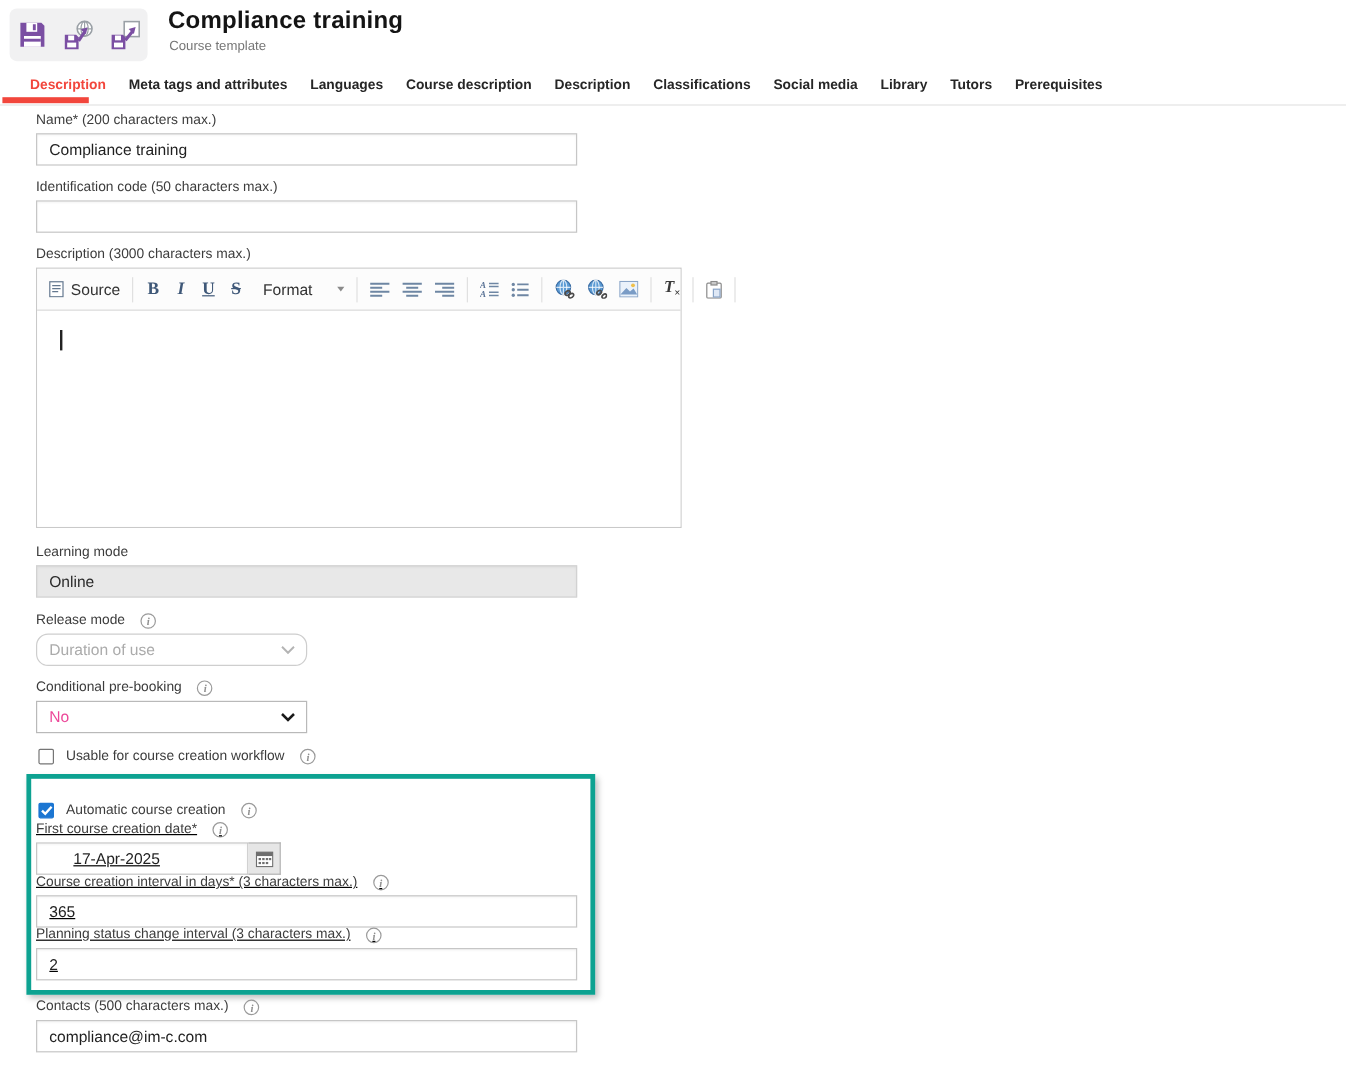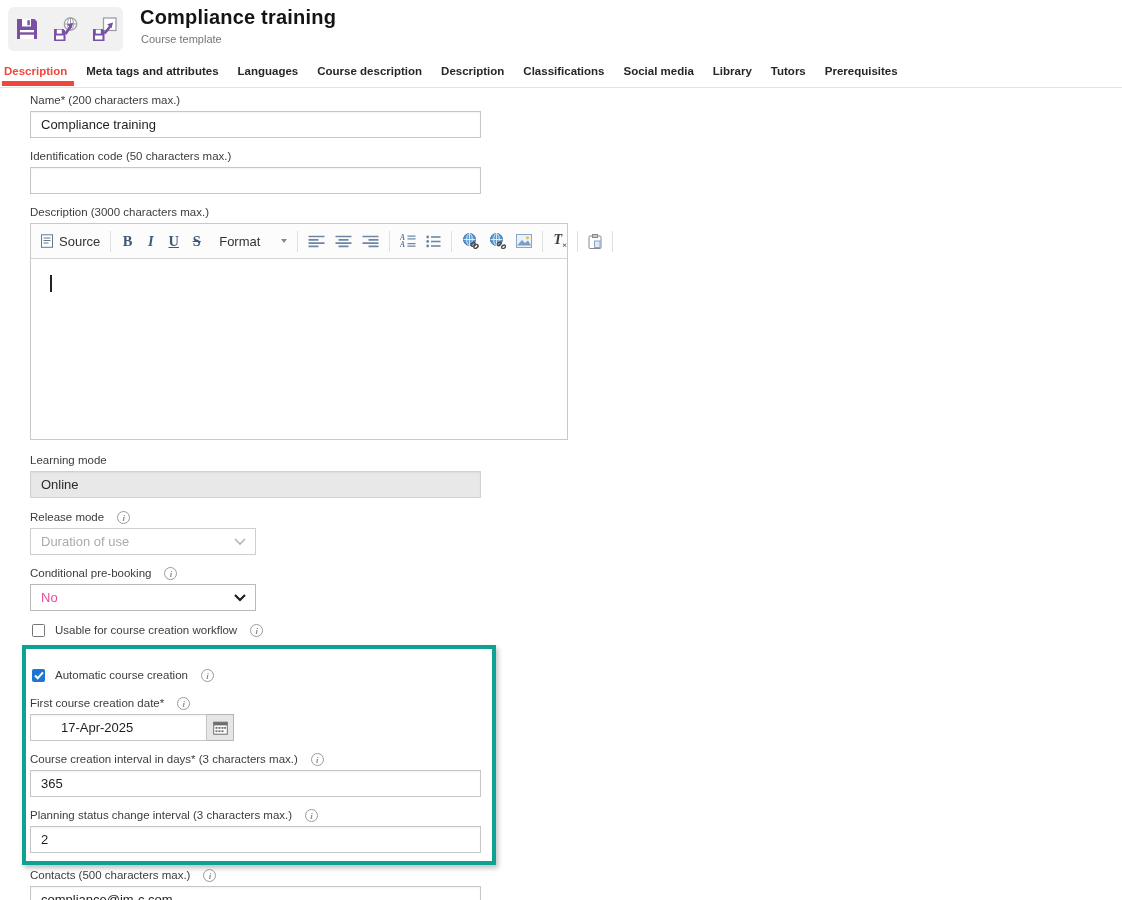--- a/index.html
+++ b/index.html
@@ -13,21 +13,21 @@
     background:#f1f1f2; border-radius:6px; display:flex; align-items:center;
     justify-content:center; gap:9px; }
   .action-btn { width:30px; height:30px; display:flex; align-items:center;
     justify-content:center; cursor:pointer; background:transparent; border:none; }
   .page-title { position:absolute; left:140px; top:6px; font-size:20px;
     font-weight:bold; color:#141414; letter-spacing:.2px; }
   .page-subtitle { position:absolute; left:141px; top:33px; font-size:11px; color:#767676; }
 
   
   .tabbar { position:relative; height:33px; border-bottom:1px solid #e3e3e3;
-    display:flex; align-items:center; padding-left:4px; gap:19px; }
+    display:flex; align-items:center; padding-left:25px; gap:19px; }
   .tab { font-size:11.5px; font-weight:bold; color:#262626; cursor:pointer; white-space:nowrap; }
   .tab.active { color:#f2463c; }
   .active-bar { position:absolute; left:2px; bottom:1px; width:72px; height:5px; background:#f2463c; }
 
   
   .form { padding:6px 0 0 30px; }
   .field { margin-top:12px; }
   .field.first { margin-top:0; }
   .label-row { display:flex; align-items:flex-start; height:14px; margin-bottom:3px; }
   .label { font-size:11.5px; color:#3c3c3c; }
@@ -37,36 +37,36 @@
     margin-left:13px; flex:0 0 auto; cursor:default; }
   .text-input { display:block; width:451px; height:27px; border:1px solid #c6c6c6;
     background:#fff; font-size:13px; color:#1f1f1f; padding:0 10px;
     font-family:inherit; box-shadow:inset 0 1px 2px rgba(0,0,0,.05); }
   .text-input:disabled, .text-input.readonly { background:#e8e8e8; border-color:#d2d2d2; color:#2b2b2b; }
 
   
   .select { width:226px; height:27px; border:1px solid #b9b9b9; background:#fff;
     display:flex; align-items:center; justify-content:space-between;
     padding:0 9px 0 10px; font-size:13px; color:#ec4899; cursor:pointer; }
-  .select.disabled { border-color:#cecece; color:#ababab; cursor:default; }
+  .select.disabled { border-color:#cecece; color:#ababab; cursor:default;border-radius:10px; }
 
   
   .check-row { display:flex; align-items:flex-start; height:16px; margin-top:13px; }
   .checkbox { width:13px; height:13px; border:1.5px solid #757575; border-radius:1.5px;
     background:#fff; margin:0 10px 0 2px; display:inline-flex; align-items:center;
     justify-content:center; cursor:pointer; flex:0 0 auto; }
   .checkbox.checked { background:#1c76d2; border-color:#1c76d2; }
   .check-label { font-size:11.5px; color:#3c3c3c; }
 
   
   .highlight-box { margin-top:5px; margin-left:-8px; width:474px;
     border:4px solid #0da291; padding:2px 0 8px 4px;
     box-shadow:2px 3px 5px rgba(0,0,0,.25); background:#fff; }
   .highlight-box .check-row { margin-top:18px; }
-  .highlight-box .field { margin-top:12px; }
+  .highlight-box .field { margin-top:0;text-decoration:underline; }
 
   
   .date-row { display:flex; align-items:stretch; }
   .date-input { width:177px;padding-left:30px; }
   .cal-btn { width:27px; height:27px; background:#e6e6e6; border:1px solid #b5b5b5;
     border-left:none; display:flex; align-items:center; justify-content:center; cursor:pointer; }
 
   
   .editor { width:538px; border:1px solid #c9c9c9; margin-top:1px; background:#fff; }
   .ed-toolbar { height:35px; display:flex; align-items:center; padding:0 4px;

